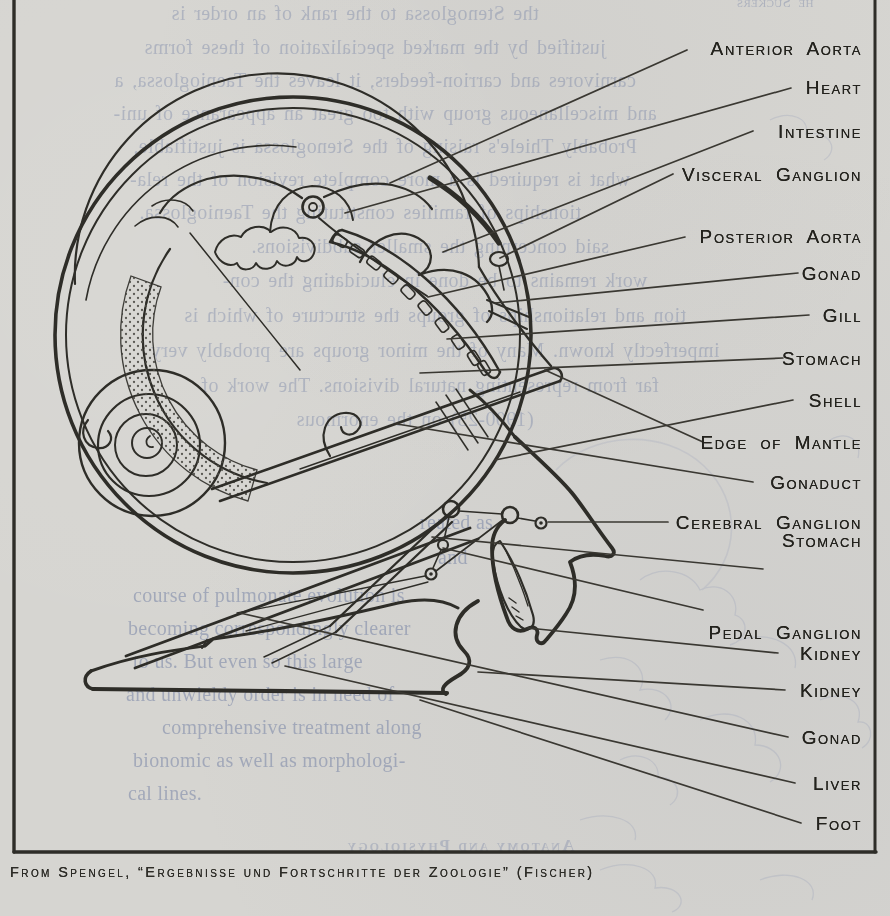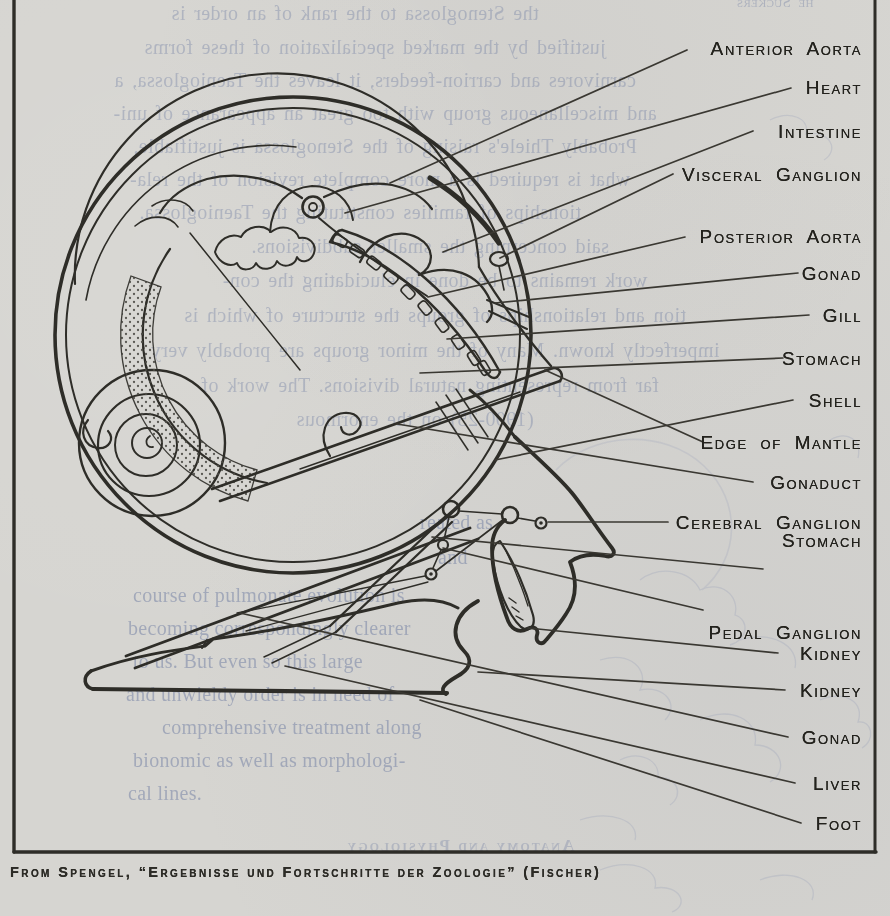--- a/index.html
+++ b/index.html
@@ -23,21 +23,21 @@
   
   svg.art{position:absolute;left:0;top:0;}
   .ink{stroke:#2e2d28;fill:none;stroke-linecap:round;stroke-linejoin:round;}
   .lead{stroke:#3a3832;stroke-width:1.7;}
   .faintln{stroke:#7f8ab0;fill:none;opacity:.20;}
   
   .lbl{position:absolute;right:28px;color:#23221d;font-weight:normal;
        font-variant:small-caps;font-size:19px;letter-spacing:1.6px;word-spacing:6px;
        white-space:nowrap;line-height:18px;text-shadow:0 0 .4px #23221d;}
   
-  .cap1{position:absolute;left:10px;top:864px;color:#2c2b26;font-weight:bold;
+  .cap1{position:absolute;left:10px;top:864px;color:#2c2b26;font-weight:normal;
         font-variant:small-caps;font-size:14.5px;letter-spacing:2.4px;white-space:nowrap;
         text-shadow:0 0 .4px #2c2b26;}
   .cap2{position:absolute;left:262px;top:884px;color:#2a2924;font-weight:bold;
         font-variant:small-caps;font-size:21px;letter-spacing:1.6px;white-space:nowrap;
         text-shadow:0 0 .5px #2a2924;}
 </style>
 </head>
 <body>
 
 <div class="page">

